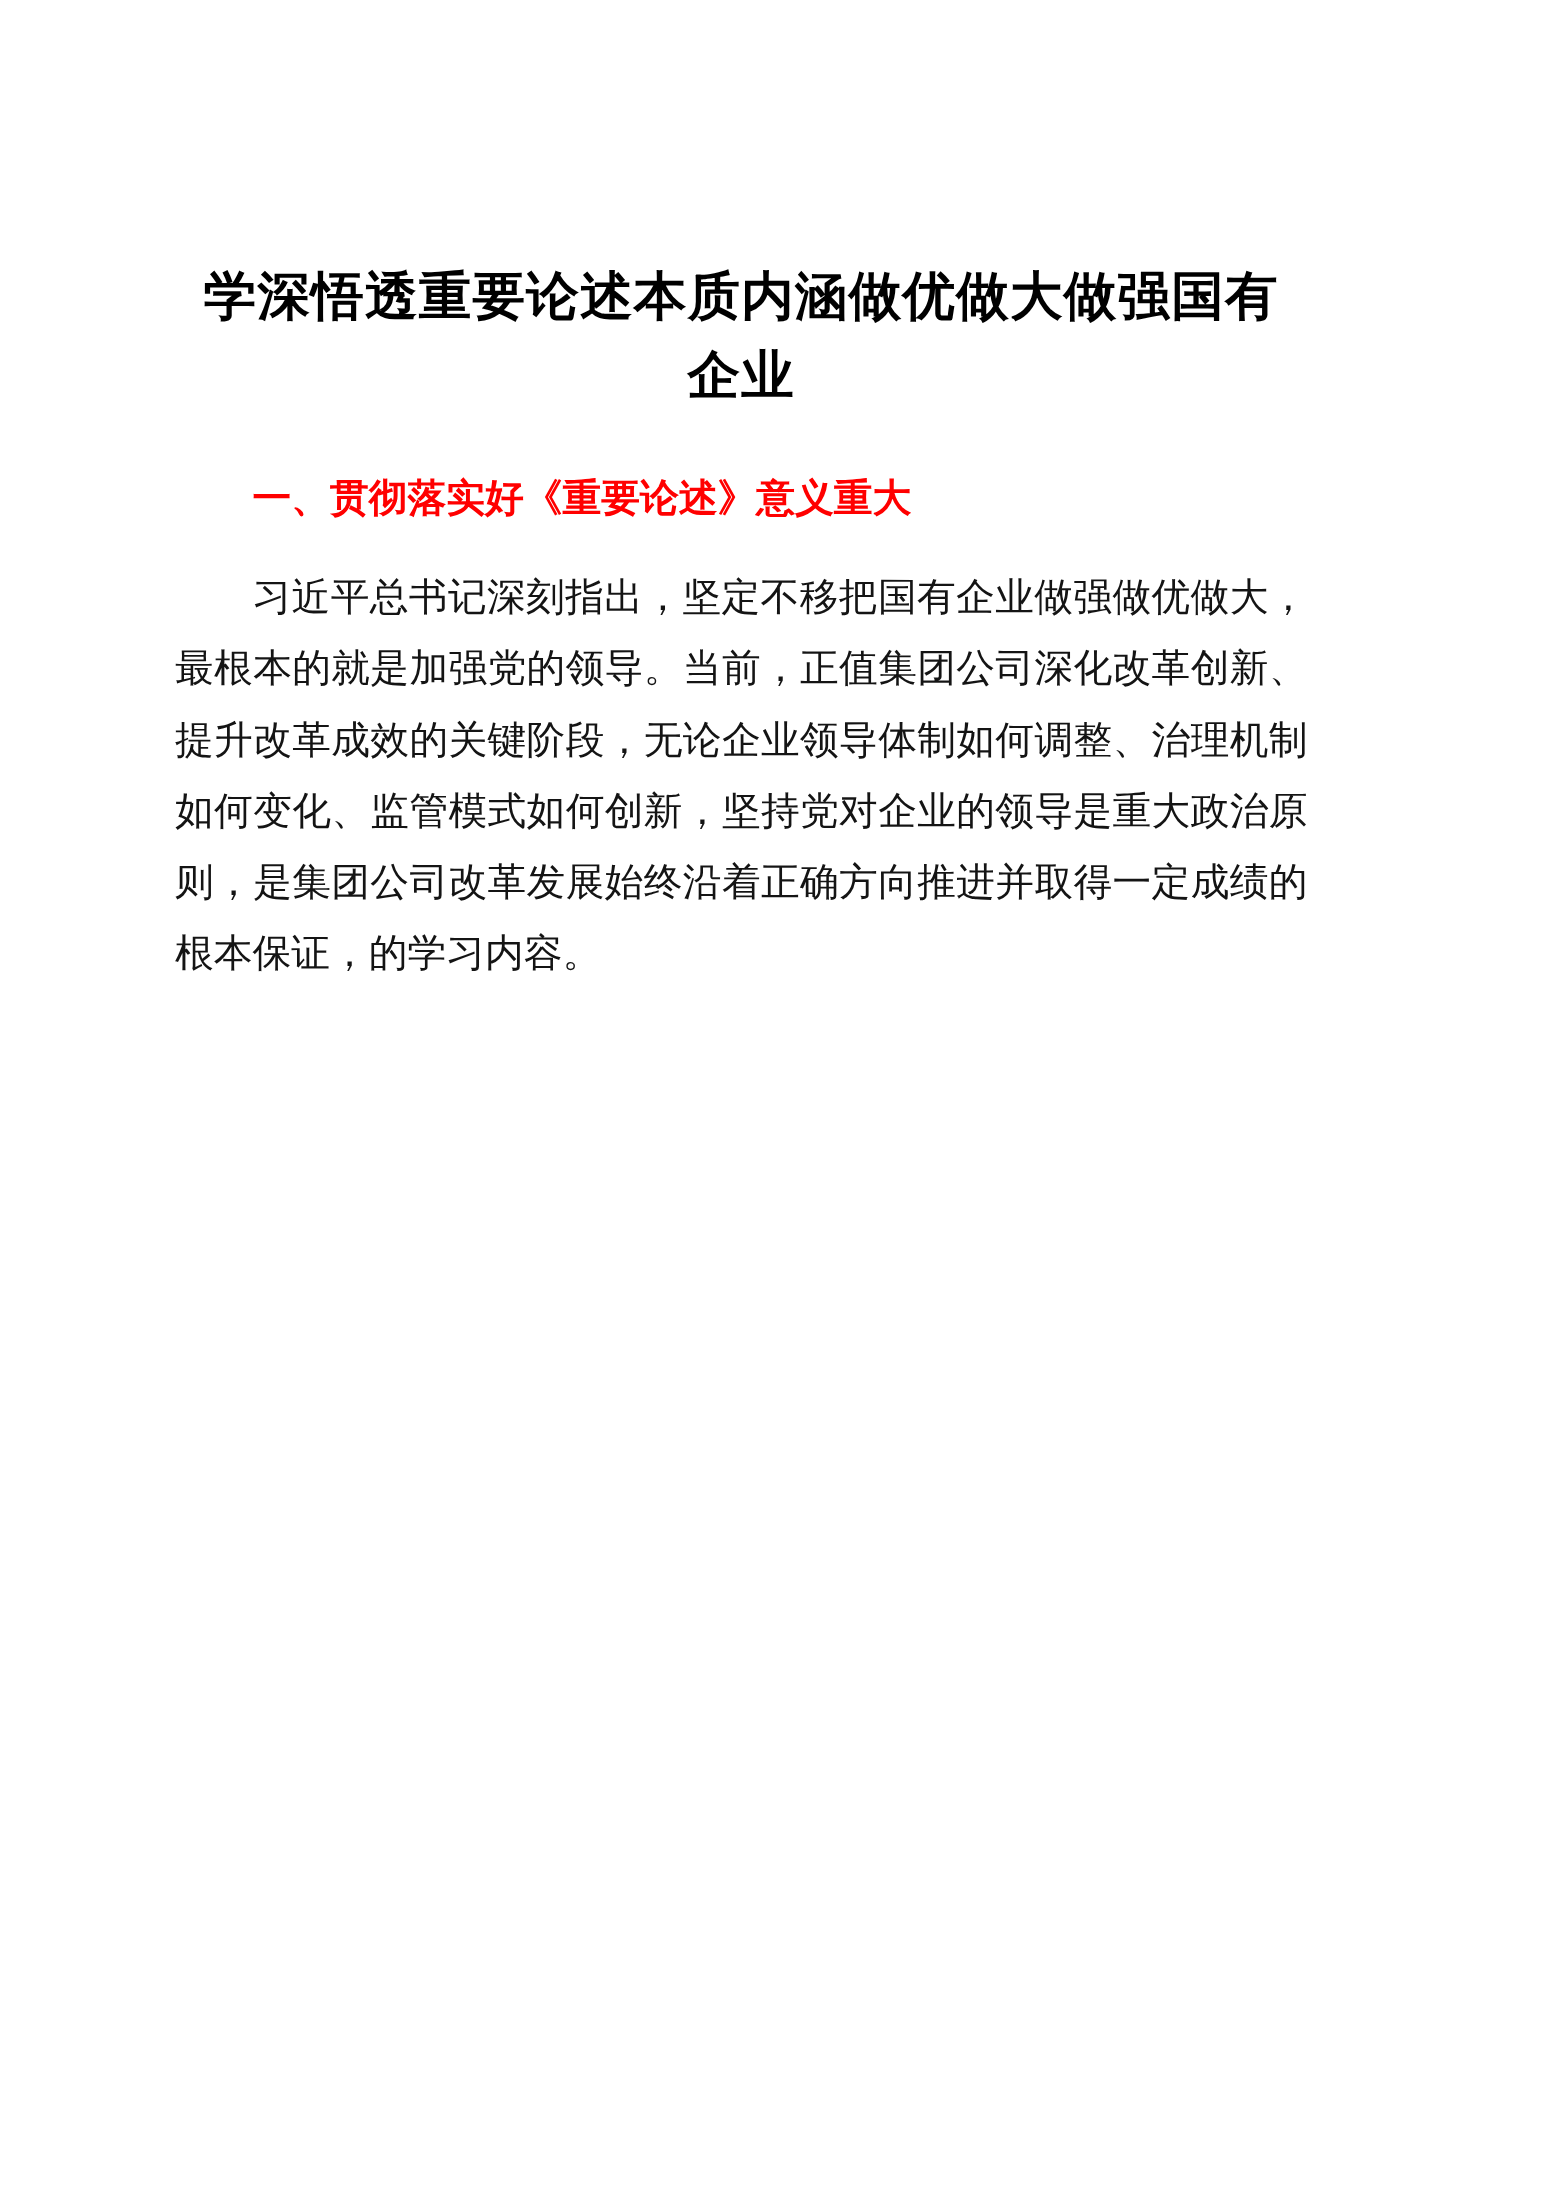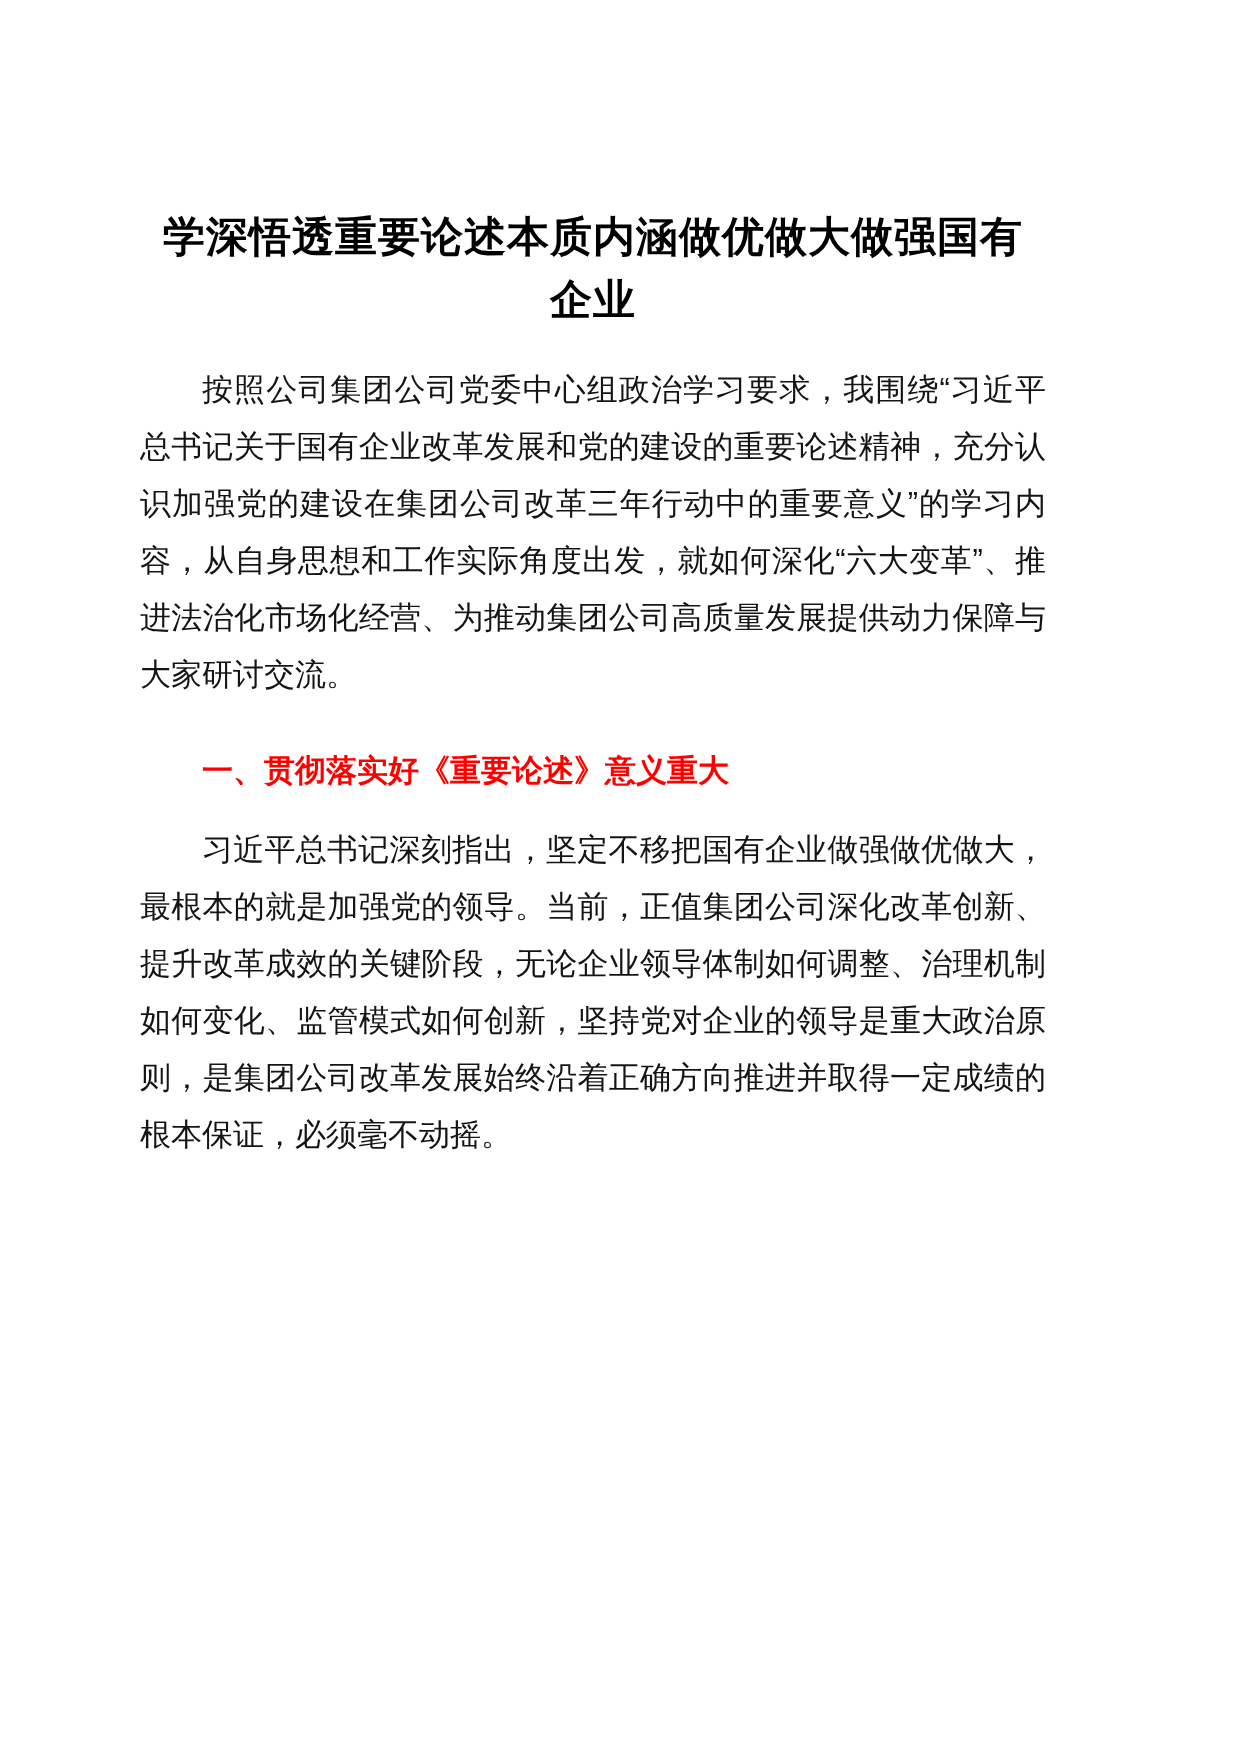--- a/index.html
+++ b/index.html
@@ -49,20 +49,19 @@
   }
 </style>
 </head>
 <body>
 
 <div class="page">
   <div class="content">
 
     <h1 class="doc-title">学深悟透重要论述本质内涵做优做大做强国有企业</h1>
 
-    <p class="body-paragraph" style="color: rgb(20, 20, 20);">按照公司集团公司党委中心组政治学习要求，我围绕“习近平总书记关于国有企业改革发展和党的建设的重要论述精神，充分认识加强党的建设在集团公司改革三年行动中的重要意义”的学习内容，从自身思想和工作实际角度出发，就如何深化“六大变革”、推进法治化市场化经营、为推动集团公司高质量发展提供动力保障与大家研讨交流。</p>
 
     <h2 class="section-heading" style="color: rgb(255, 0, 0); margin-top: 44px;">一、贯彻落实好《重要论述》意义重大</h2>
 
-    <p class="body-paragraph" style="color: rgb(20, 20, 20);">习近平总书记深刻指出，坚定不移把国有企业做强做优做大，最根本的就是加强党的领导。当前，正值集团公司深化改革创新、提升改革成效的关键阶段，无论企业领导体制如何调整、治理机制如何变化、监管模式如何创新，坚持党对企业的领导是重大政治原则，是集团公司改革发展始终沿着正确方向推进并取得一定成绩的根本保证，必须毫不动摇。</p>
+    <p class="body-paragraph" style="color: rgb(20, 20, 20);">习近平总书记深刻指出，坚定不移把国有企业做强做优做大，最根本的就是加强党的领导。当前，正值集团公司深化改革创新、提升改革成效的关键阶段，无论企业领导体制如何调整、治理机制如何变化、监管模式如何创新，坚持党对企业的领导是重大政治原则，是集团公司改革发展始终沿着正确方向推进并取得一定成绩的根本保证，的学习内容。</p>
 
   </div>
 </div>
 
 </body></html>

